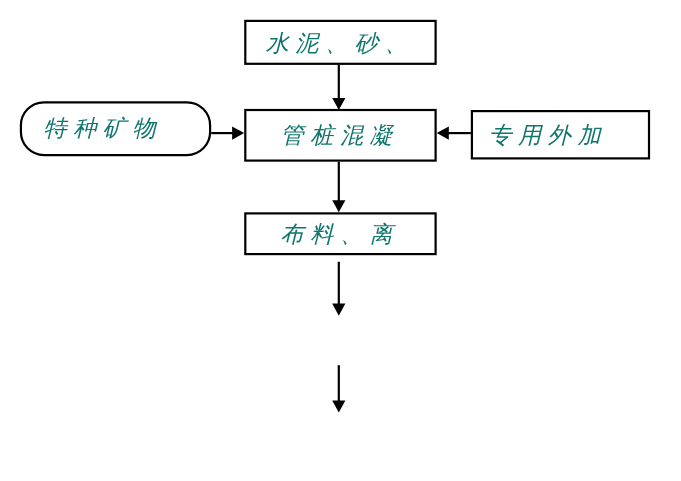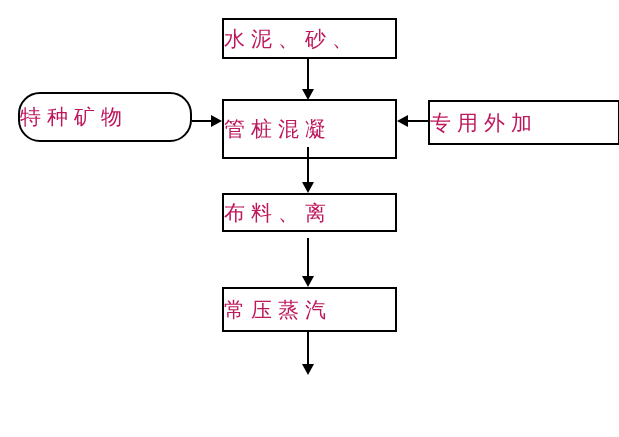--- a/index.html
+++ b/index.html
@@ -15,35 +15,36 @@
     font-family: "Liberation Serif", "DejaVu Serif", serif;
     overflow: hidden;
   }
   .box {
     position: absolute;
     box-sizing: border-box;
     border: 2px solid #000000;
     background: #ffffff;
     display: flex;
     align-items: center;
-    justify-content: flex-start;
+    justify-content: center;
     font-size: 21px;
     letter-spacing: 6px;
-    color: #be185d;
+    color: #0f766e;
     white-space: nowrap;
+    font-style: italic;
   }
   
   .box-raw        { left: 222px; top: 18px;  width: 175px; height: 41px; padding-right: 1px; }
-  .box-concrete   { left: 222px; top: 99px;  width: 175px; height: 60px; padding-right: 1px; }
+  .box-concrete   { left: 222px; top: 99px;  width: 175px; height: 48px; padding-right: 1px; }
   .box-fabric     { left: 222px; top: 193px; width: 175px; height: 39px; padding-right: 1px; }
   .box-steam      { left: 222px; top: 287px; width: 175px; height: 45px; padding-right: 1px; }
   .box-natural    { left: 222px; top: 375px; width: 175px; height: 45px; padding-right: 1px; }
   
   .box-minerals   { left: 18px;  top: 92px;  width: 174px; height: 50px; padding-right: 23px; border-radius: 22px; }
-  .box-admixture  { left: 428px; top: 100px; width: 192px; height: 45px; padding-right: 23px; }
+  .box-admixture  { left: 428px; top: 100px; width: 163px; height: 45px; padding-right: 23px; }
 
   .vline {
     position: absolute;
     width: 2px;
     background: #000000;
   }
   .hline {
     position: absolute;
     height: 2px;
     background: #000000;
@@ -106,23 +107,20 @@
   </div>
 
   <div class="box box-admixture">
     <span>专用外加</span>
   </div>
 
   <div class="box box-fabric">
     <span>布料、离</span>
   </div>
 
-  <div class="box box-steam">
-    <span>常压蒸汽</span>
-  </div>
 
 
   <div class="vline a1-line"></div>
   <div class="head head-down a1-head"></div>
 
   <div class="hline a2-line"></div>
   <div class="head head-right a2-head"></div>
 
   <div class="hline a3-line"></div>
   <div class="head head-left a3-head"></div>

